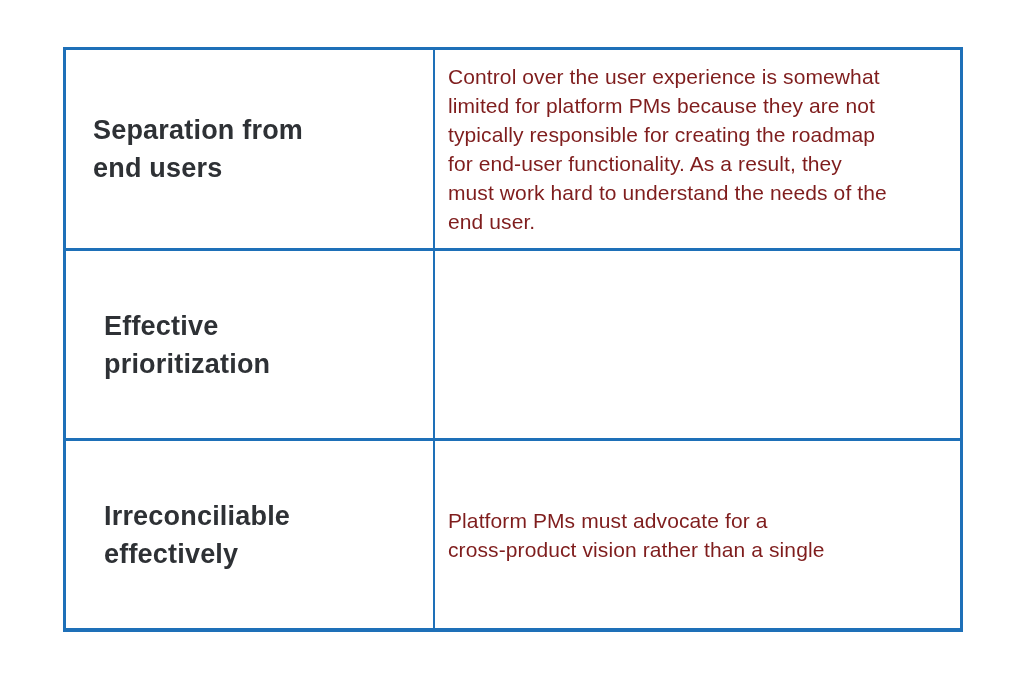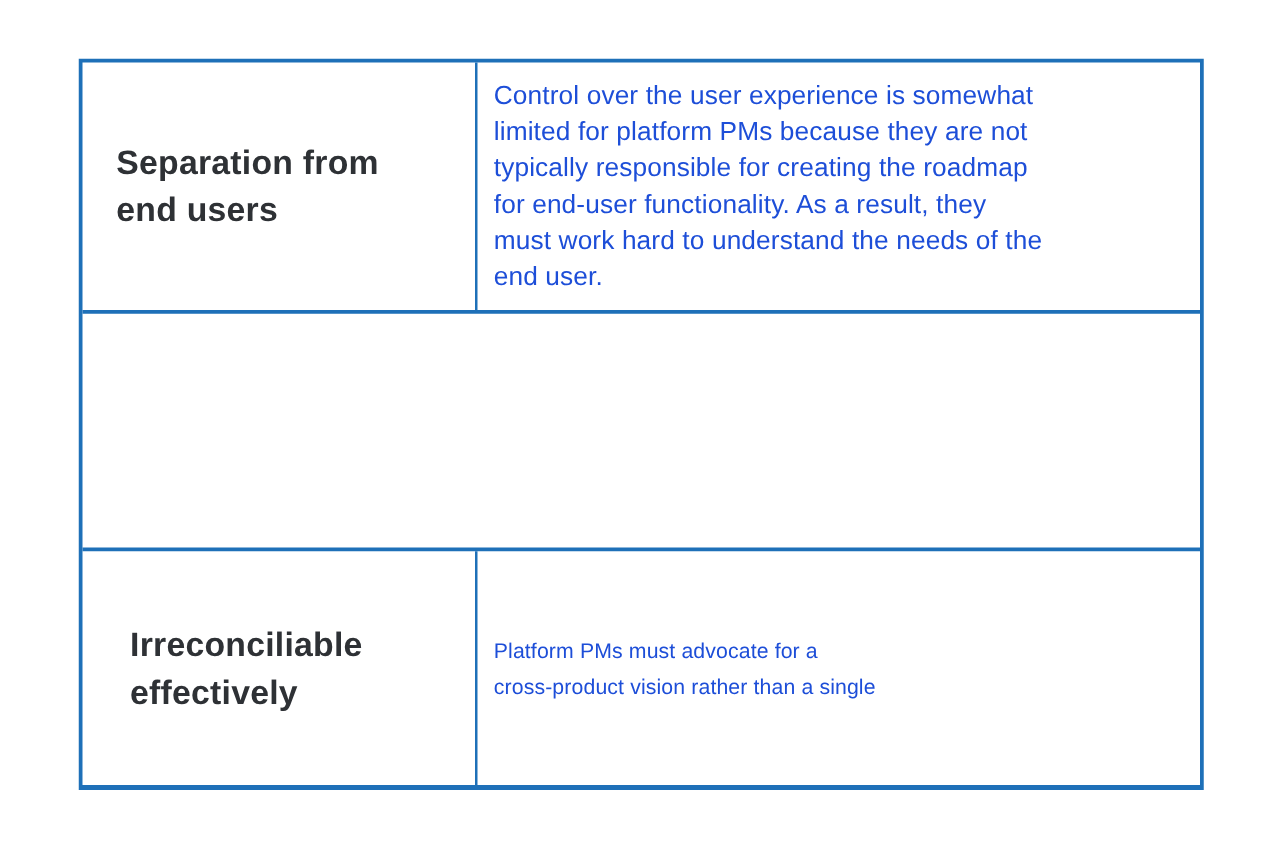--- a/index.html
+++ b/index.html
@@ -30,21 +30,21 @@
   .t-row {
     display: flex;
     border-bottom: 3px solid #1e70b8;
     box-sizing: border-box;
     flex: 1 1 0;
   }
   .t-row:last-child {
     border-bottom: none;
   }
   .cell-heading {
-    width: 316px;
+    width: 369px;
     box-sizing: border-box;
     border-right: 2px solid #1e70b8;
     display: flex;
     align-items: center;
     padding-left: 27px;
     padding-right: 12px;
     font-weight: bold;
     font-size: 27px;
     line-height: 38px;
     letter-spacing: 0.2px;
@@ -56,45 +56,47 @@
   }
   .cell-desc {
     flex: 1;
     box-sizing: border-box;
     display: flex;
     align-items: center;
     padding: 12px 16px 12px 13px;
     font-size: 21px;
     line-height: 29px;
     letter-spacing: 0.1px;
-    color: #1d4ed8;
+    color: #7f1d1d;
     white-space: pre-line;
   }
   .cell-desc.small {
-    font-size: 17px;
+    font-size: 21px;
     line-height: 29px;
   }
 </style>
 </head>
 <body>
 
 <div class="comparison-table">
 
   <div class="t-row">
     <div class="cell-heading">Separation from
 end users</div>
     <div class="cell-desc">Control over the user experience is somewhat
 limited for platform PMs because they are not
 typically responsible for creating the roadmap
 for end-user functionality. As a result, they
 must work hard to understand the needs of the
 end user.</div>
   </div>
 
   <div class="t-row">
+    <div class="cell-heading pad-lg">Effective
+prioritization</div>
   </div>
 
   <div class="t-row">
     <div class="cell-heading pad-lg">Irreconciliable
 effectively</div>
     <div class="cell-desc small">Platform PMs must advocate for a
 cross-product vision rather than a single</div>
   </div>
 
 </div>

